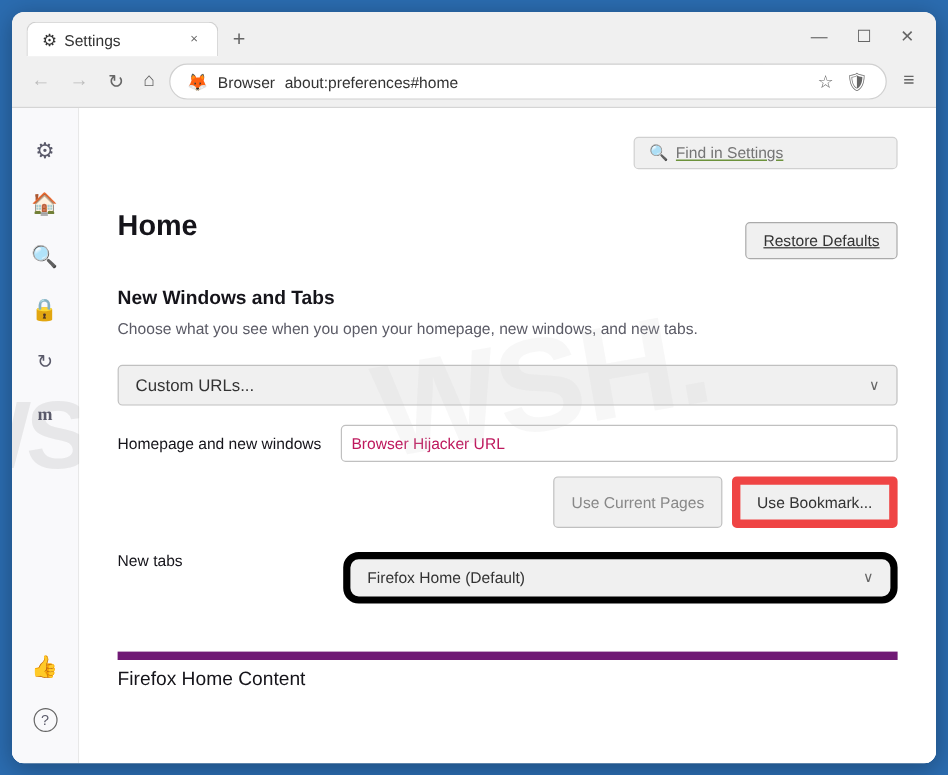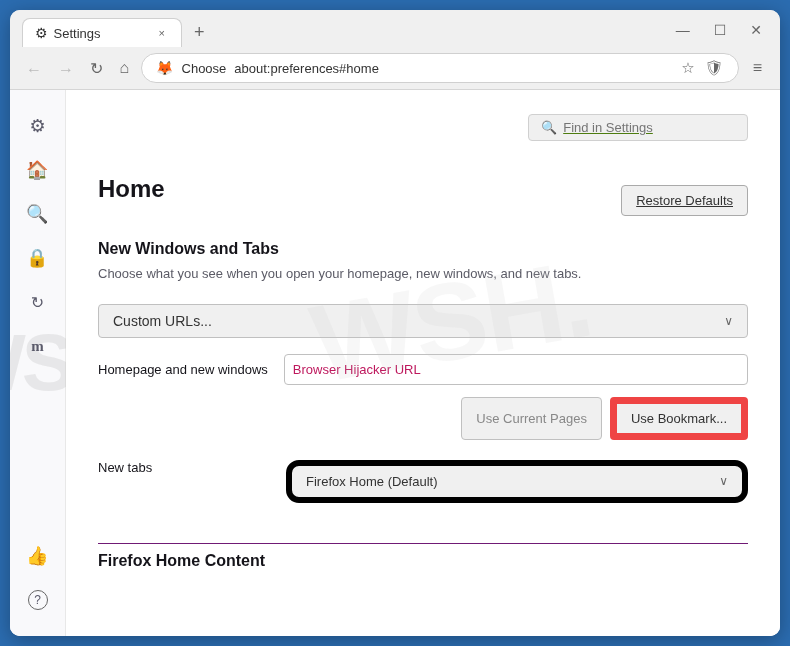--- a/index.html
+++ b/index.html
@@ -329,24 +329,24 @@
       padding: 8px 14px;
       font-size: 13px;
       color: #333;
       display: flex;
       align-items: center;
       justify-content: space-between;
       cursor: pointer;
     }
     .firefox-home-content {
       font-size: 16px;
-      font-weight: 700;
+      font-weight: 400;
       color: #15141a;
       padding-top: 8px;
-      border-top: 1px solid #701a75;
+      border-top: 7px solid #701a75;
     }
     .chevron { font-size: 12px; color: #666; }
   </style>
 </head>
 <body>
 
 <div class="browser-window">
 
   <div class="title-bar">
     <div class="tab">
@@ -362,21 +362,21 @@
     </div>
   </div>
 
   <div class="address-bar">
     <span class="nav-btn disabled">←</span>
     <span class="nav-btn disabled">→</span>
     <span class="nav-btn">↻</span>
     <span class="nav-btn">⌂</span>
     <div class="address-input">
       <span class="firefox-logo">🦊</span>
-      <span class="address-text">Choose</span>
+      <span class="address-text">Browser</span>
       <span class="address-text">about:preferences#home</span>
       <div class="address-icons">
         <span class="addr-icon">☆</span>
         <span class="addr-icon">🛡</span>
       </div>
     </div>
     <span class="menu-btn">≡</span>
   </div>
 
   <div class="main-content">

